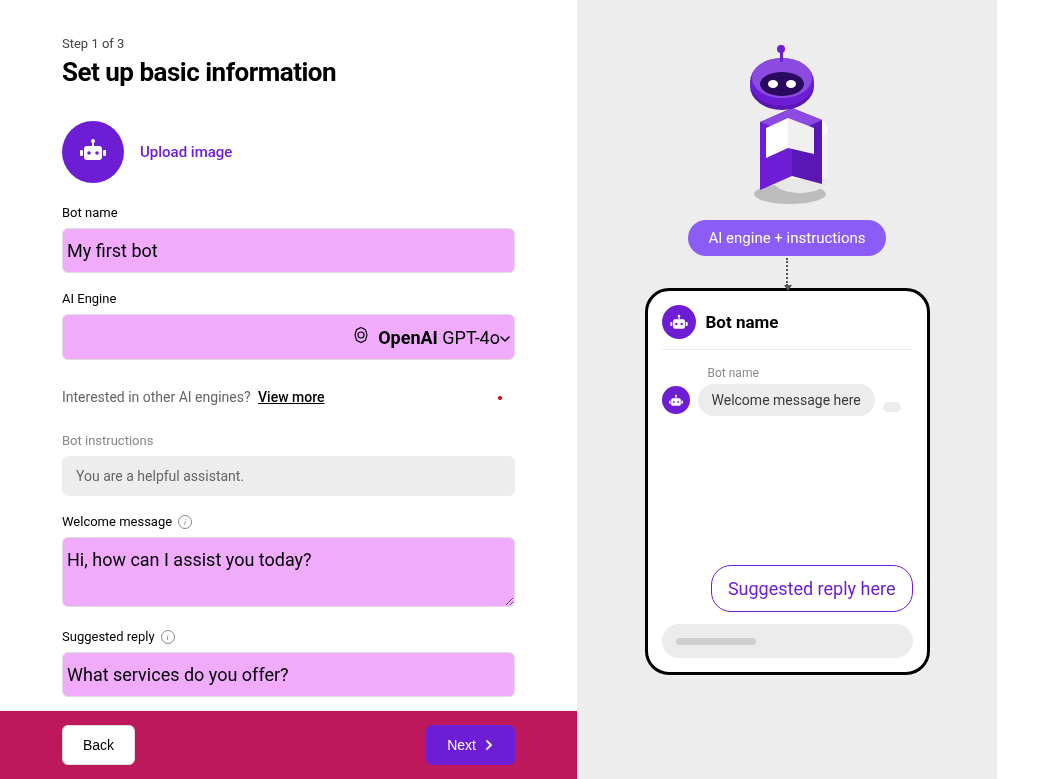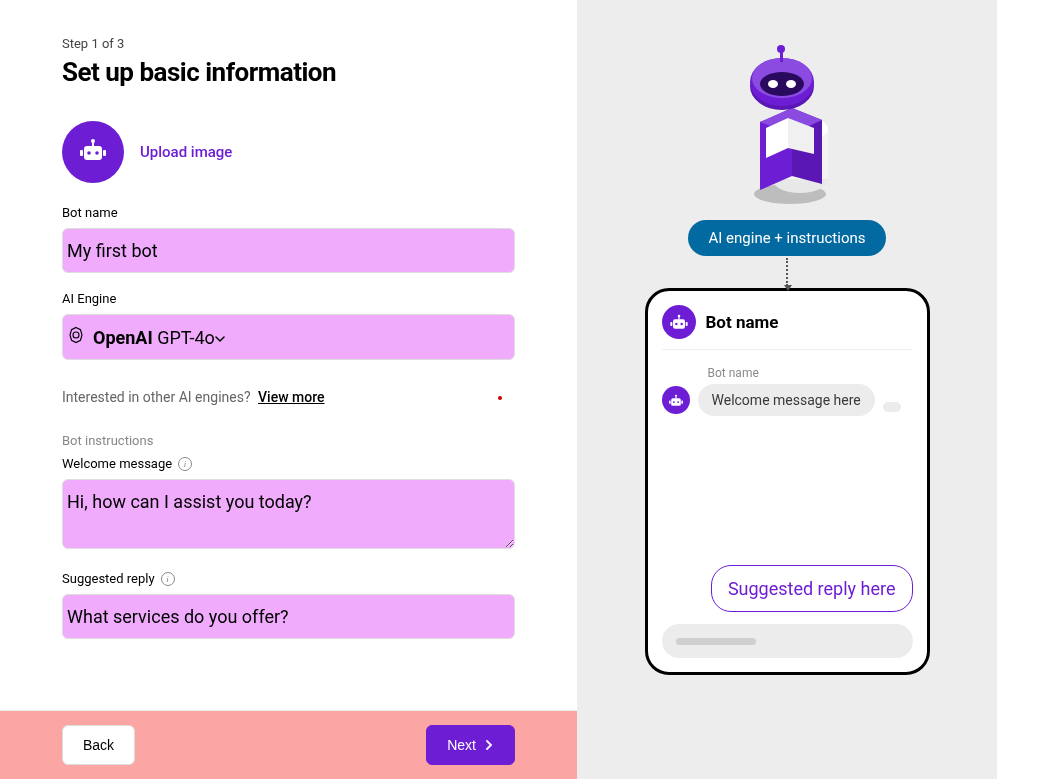--- a/index.html
+++ b/index.html
@@ -10,36 +10,36 @@
     .step { font-size: 13px; color: #444; margin-bottom: 6px; }
     .title { font-size: 26px; font-weight: 700; letter-spacing: -0.5px; margin-bottom: 34px; }
     .avatar-row { display: flex; align-items: center; gap: 16px; margin-bottom: 22px; }
     .avatar-circle { width: 62px; height: 62px; border-radius: 50%; background: #6d1ed4; display: flex; align-items: center; justify-content: center; color: #fff; }
     .upload-link { color: #6d1ed4; font-size: 15px; font-weight: 500; cursor: pointer; }
     .field-label { font-size: 13px; color: #000; margin-bottom: 8px; display: flex; align-items: center; gap: 6px; }
     .field-label.muted { color: #888; }
     .input, .select, .textarea { width: 100%; border: 1px solid #dedede; border-radius: 6px; padding: 11px 4px; font-size: 18px; font-family: inherit; background: #f0abfc; }
     .textarea { resize: vertical; min-height: 70px; }
     .input-group { margin-bottom: 18px; }
-    .select { display: flex; align-items: center; justify-content: flex-start; cursor: pointer; }
+    .select { display: flex; align-items: center; justify-content: flex-end; cursor: pointer; }
     .select-left { display: flex; align-items: center; gap: 8px; }
     .engine-brand { font-weight: 700; }
     .helper { font-size: 14px; color: #666; margin-top: 29px; margin-bottom: 28px; }
     .helper a { color: #000; font-weight: 500; text-decoration: underline; margin-left: 4px; cursor: pointer; }
     .red-dot { display: inline-block; width: 4px; height: 4px; border-radius: 50%; background: #d10000; margin-left: 170px; vertical-align: middle; }
     .readonly-box { width: 100%; background: #ededed; border-radius: 6px; padding: 12px 14px; font-size: 14px; color: #666; margin-bottom: 18px; }
     .info-icon { width: 14px; height: 14px; border: 1px solid #888; border-radius: 50%; display: inline-flex; align-items: center; justify-content: center; font-size: 9px; color: #888; font-style: italic; font-family: Georgia, serif; }
-    .footer { position: absolute; bottom: 0; left: 0; right: 0; border-top: 1px solid #eee; padding: 14px 62px 14px 62px; display: flex; justify-content: space-between; align-items: flex-end; background: #fca5a5; }
+    .footer { position: absolute; bottom: 0; left: 0; right: 0; border-top: 1px solid #eee; padding: 14px 62px 14px 62px; display: flex; justify-content: space-between; align-items: flex-end; background: #be185d; }
     .btn { border-radius: 6px; padding: 11px 20px; font-size: 14px; font-weight: 500; cursor: pointer; display: inline-flex; align-items: center; gap: 8px; }
     .btn-secondary { background: #fff; border: 1px solid #dcdcdc; color: #000; }
     .btn-primary { background: #6d1ed4; border: 1px solid #6d1ed4; color: #fff; }
     .chevron { width: 10px; height: 10px; }
     
     .robot-svg { width: 130px; height: 170px; }
-    .engine-pill { background: #0369a1; color: #fff; padding: 9px 20px; border-radius: 22px; font-size: 15px; margin-top: 12px; }
+    .engine-pill { background: #8b5cf6; color: #fff; padding: 9px 20px; border-radius: 22px; font-size: 15px; margin-top: 12px; }
     .dotted-arrow { width: 1px; height: 28px; border-left: 2px dotted #555; position: relative; margin-top: 2px; margin-bottom: 2px; }
     .dotted-arrow::after { content: ""; position: absolute; bottom: -5px; left: -4px; width: 0; height: 0; border-left: 4px solid transparent; border-right: 4px solid transparent; border-top: 6px solid #555; }
     .chat-card { width: 285px; height: 387px; border: 3px solid #000; border-radius: 24px; background: #fff; padding: 14px 14px; display: flex; flex-direction: column; }
     .chat-header { display: flex; align-items: center; gap: 10px; padding-bottom: 10px; border-bottom: 1px solid #eee; }
     .chat-avatar { width: 34px; height: 34px; border-radius: 50%; background: #6d1ed4; display: flex; align-items: center; justify-content: center; color: #fff; }
     .chat-title { font-weight: 700; font-size: 17px; }
     .chat-body { flex: 1; padding-top: 16px; }
     .bot-label { font-size: 12px; color: #8a8a8a; margin-left: 46px; margin-bottom: 4px; }
     .msg-row { display: flex; align-items: flex-start; gap: 8px; }
     .msg-avatar { width: 28px; height: 28px; border-radius: 50%; background: #6d1ed4; display: flex; align-items: center; justify-content: center; flex-shrink: 0; margin-top: 2px; }
@@ -103,20 +103,21 @@
           </span>
         </div>
         <div class="helper">
           <span>Interested in other AI engines?</span>
           <a>View more</a>
           <span class="red-dot"></span>
         </div>
       </div>
 
       <div class="field-label muted">Bot instructions</div>
+      <div class="readonly-box">You are a helpful assistant.</div>
 
       <div class="input-group">
         <div class="field-label">
           <span>Welcome message</span>
           <span class="info-icon">i</span>
         </div>
         <textarea class="textarea" style="">Hi, how can I assist you today?</textarea>
       </div>
 
       <div class="input-group">

